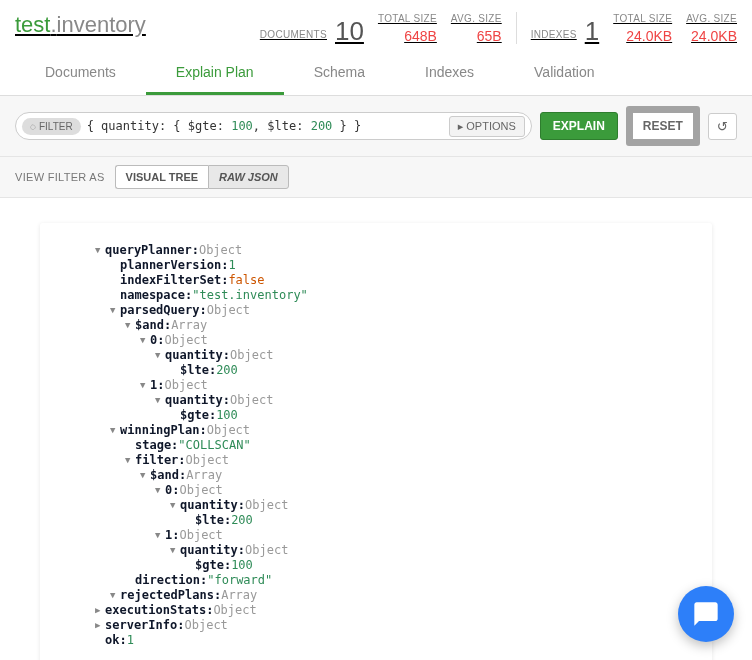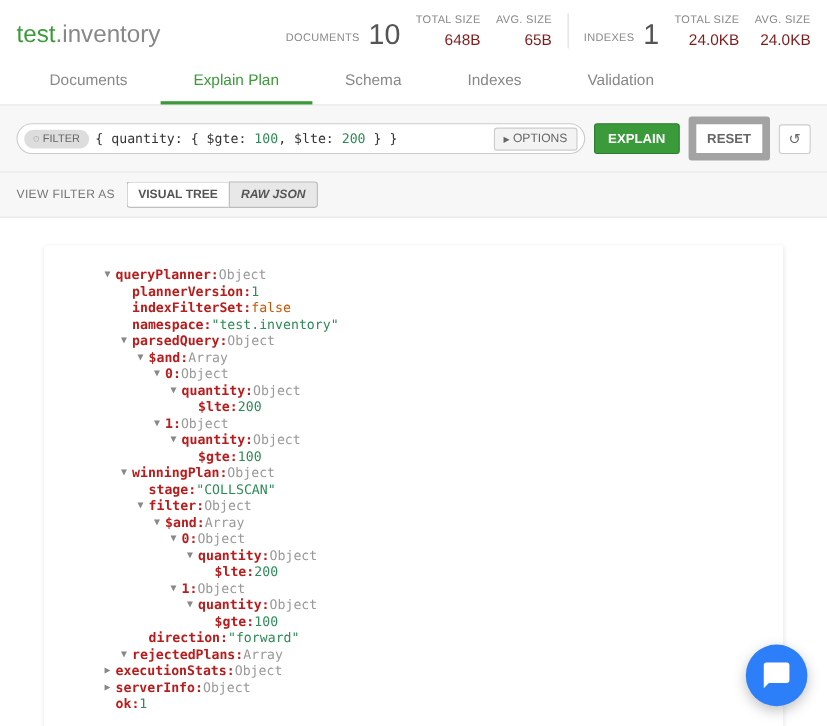--- a/index.html
+++ b/index.html
@@ -1,29 +1,29 @@
 <!DOCTYPE html>
 <html><head>
   <meta charset="utf-8">
   <style>
     * { margin: 0; padding: 0; box-sizing: border-box; }
     body { font-family: -apple-system, BlinkMacSystemFont, "Segoe UI", Helvetica, Arial, sans-serif; background: #fff; width: 752px; height: 660px; overflow: hidden; position: relative; }
     
-    .header { display: flex; align-items: flex-end; padding: 12px 15px 8px; }
+    .header { display: flex; align-items: flex-start; padding: 12px 15px 8px; text-decoration: underline; }
     .ns-label { font-size: 22px; font-weight: 300; }
     .ns-db { color: #3b9b3b; }
     .ns-dot { color: #888; }
     .ns-coll { color: #888; }
     
     .stats-group { display: flex; align-items: flex-end; margin-left: auto; gap: 14px; }
     .stat-block { display: flex; align-items: flex-end; gap: 8px; }
     .stat-label { font-size: 10px; color: #888; letter-spacing: 0.3px; margin-bottom: 4px; text-align: right;}
     .stat-big { font-size: 26px; color: #555; font-weight: 300; line-height: 1; }
     .stat-col { display: flex; flex-direction: column; align-items: flex-end; }
-    .stat-small { font-size: 14px; color: #7f1d1d; }
+    .stat-small { font-size: 14px; color: #ef4444; }
     .divider { width: 1px; height: 32px; background: #ddd; }
     
     .tabs { display: flex; border-bottom: 1px solid #ddd; padding: 0 15px; }
     .tab { padding: 12px 30px; font-size: 14px; color: #888; cursor: pointer; border-bottom: 3px solid transparent; }
     .tab.active { color: #3b9b3b; border-bottom-color: #3b9b3b; font-weight: 500; }
     
     .filter-bar { display: flex; align-items: center; padding: 10px 15px; gap: 8px; background: #f7f7f7; border-bottom: 1px solid #e5e5e5;}
     .filter-input-wrap { flex: 1; display: flex; align-items: center; background: #fff; border: 1px solid #ccc; border-radius: 14px; padding: 3px 6px; height: 28px; }
     .filter-badge { background: #ddd; color: #666; font-size: 10px; padding: 3px 8px; border-radius: 10px; margin-right: 6px; display: flex; align-items: center; gap: 3px; }
     .filter-text { font-family: Menlo, monospace; font-size: 12px; color: #333; flex: 1; border: none; outline: none; }
@@ -38,21 +38,21 @@
     .view-toggle { display: flex; }
     .view-btn { border: 1px solid #bbb; background: #fff; padding: 5px 10px; font-size: 11px; color: #555; font-weight: 600; }
     .view-btn:first-child { border-radius: 3px 0 0 3px; border-right: none; }
     .view-btn:last-child { border-radius: 0 3px 3px 0; background: #e8e8e8; font-style: italic; }
     
     .json-panel { margin: 25px 40px; background: #fff; box-shadow: 0 1px 4px rgba(0,0,0,0.1); border-radius: 3px; padding: 20px 15px; font-family: Menlo, Consolas, monospace; font-size: 12px; line-height: 1.25; color: #555; }
     .json-row { display: flex; align-items: center; white-space: pre; }
     .caret { width: 10px; display: inline-block; color: #888; font-size: 9px; }
     .caret.open::before { content: "▼"; }
     .caret.closed::before { content: "▶"; }
-    .key { color: #b91c1c; font-weight: 600; }
+    .key { color: #0f172a; font-weight: 600; }
     .type { color: #999; }
     .vnum { color: #2e8b57; }
     .vstr { color: #2e8b57; }
     .vbool { color: #cc5500; }
     .indent { display: inline-block; }
     
     .chat-fab { position: absolute; bottom: 18px; right: 18px; width: 56px; height: 56px; background: #2d7ff9; border-radius: 50%; display: flex; align-items: center; justify-content: center; box-shadow: 0 4px 12px rgba(0,0,0,0.25); }
     .chat-fab svg { fill: #fff; }
   </style>
 </head>

